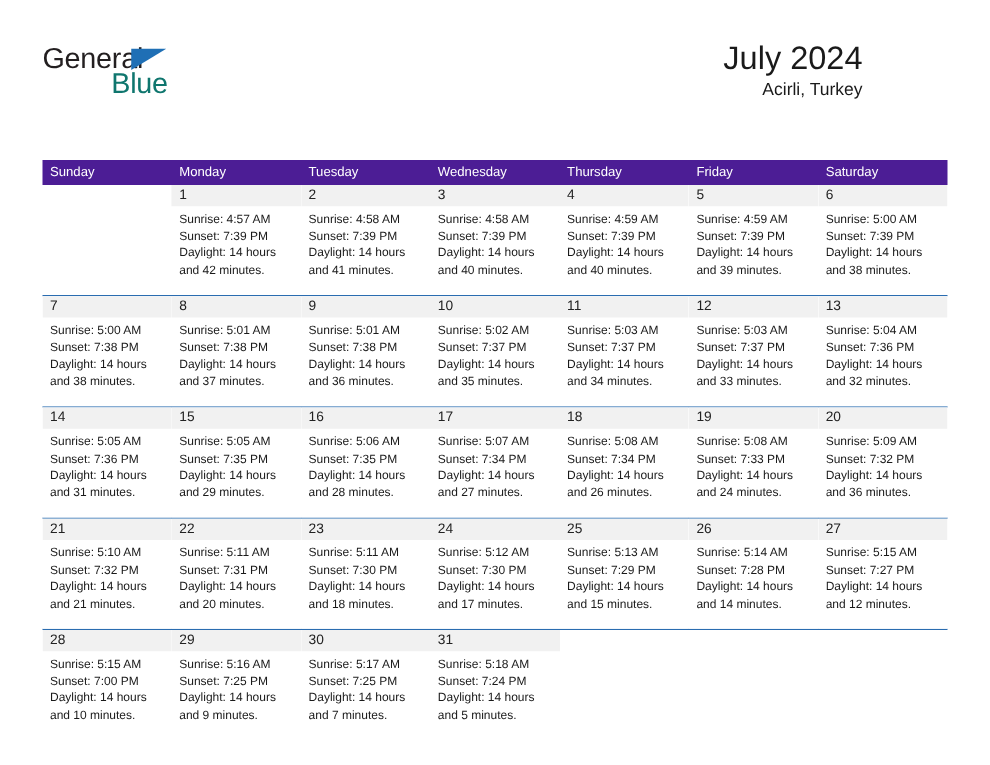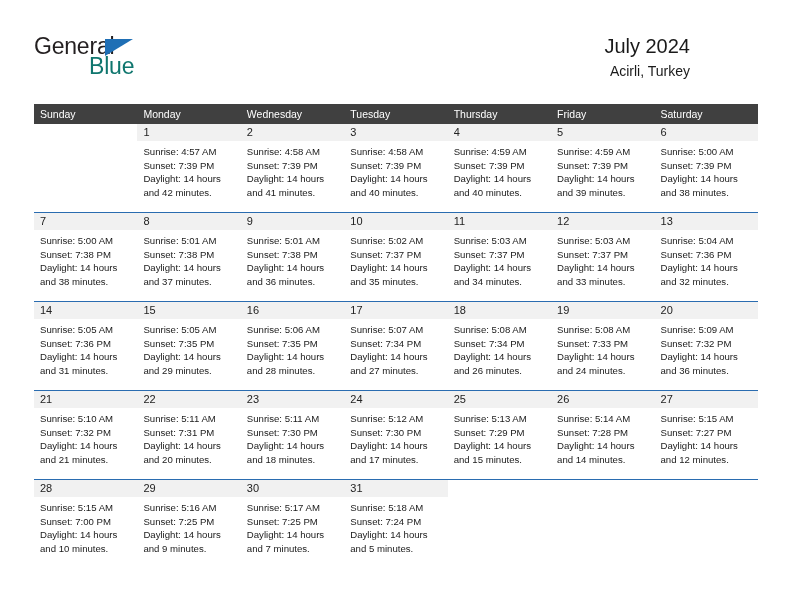--- a/index.html
+++ b/index.html
@@ -65,21 +65,21 @@
     letter-spacing: -0.2px;
     font-weight: 400;
   }
   .title-block {
     position: absolute;
     right: 0;
     top: 0;
     text-align: right;
   }
   .cal-title {
-    font-size: 20px;
+    font-size: 26px;
     line-height: 32px;
     color: #1a1a1a;
     font-weight: 400;
     white-space: nowrap;
   }
   .cal-subtitle {
     margin-top: 1px;
     font-size: 14px;
     line-height: 17px;
     color: #1a1a1a;
@@ -90,22 +90,23 @@
   
   .calendar {
     position: absolute;
     left: 34px;
     top: 104px;
     width: 724px;
   }
   .dow-row {
     display: flex;
     width: 100%;
-    background: #404040;
+    background: #4c1d95;
     height: 20px;
+    margin-top: 24px;
   }
   .dow-cell {
     flex: 1 1 0;
     min-width: 0;
     color: #ffffff;
     font-size: 10.5px;
     line-height: 20px;
     padding-left: 6px;
     box-sizing: border-box;
     white-space: nowrap;
@@ -170,22 +171,22 @@
       <div class="cal-title">July 2024</div>
       <div class="cal-subtitle">Acirli, Turkey</div>
     </div>
 
   </div>
 
   <div class="calendar">
     <div class="dow-row">
         <div class="dow-cell">Sunday</div>
         <div class="dow-cell">Monday</div>
+        <div class="dow-cell">Tuesday</div>
         <div class="dow-cell">Wednesday</div>
-        <div class="dow-cell">Tuesday</div>
         <div class="dow-cell">Thursday</div>
         <div class="dow-cell">Friday</div>
         <div class="dow-cell">Saturday</div>
       </div>
     <div id="weeks-container">
         <div class="week-row">
           <div class="day-cell empty">
             <div class="day-num"></div>
             <div class="day-body"></div>
           </div>

